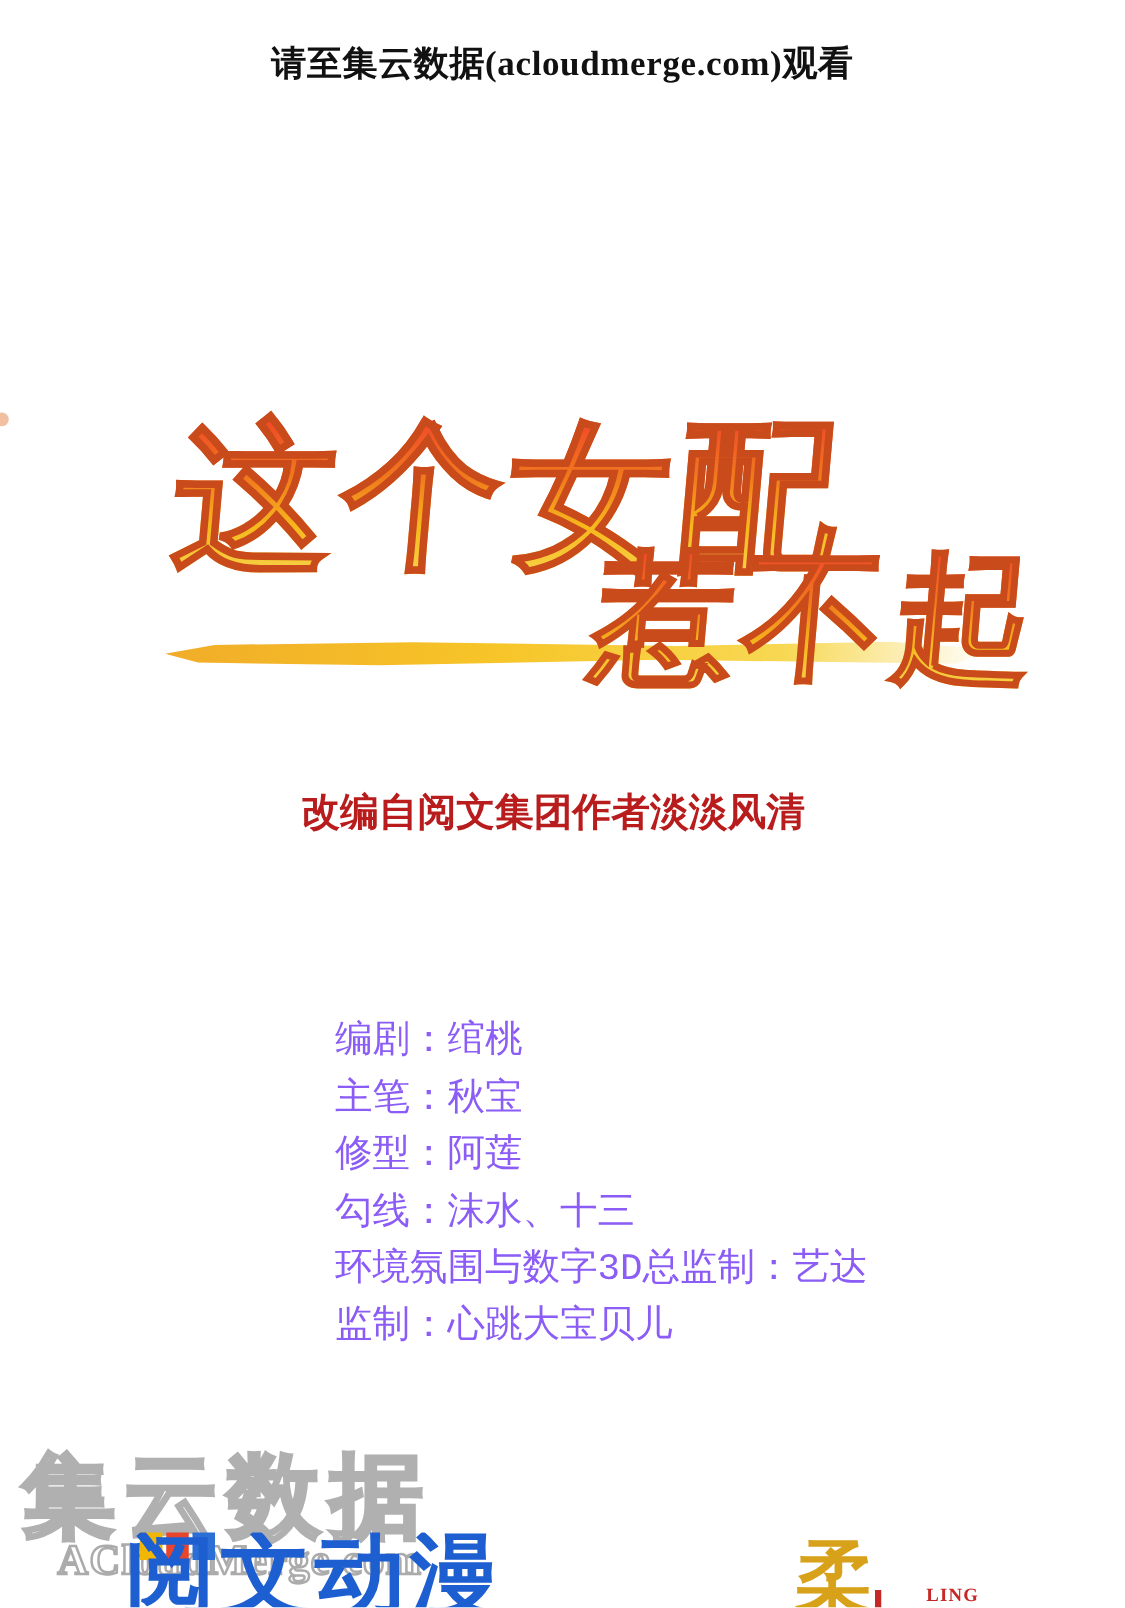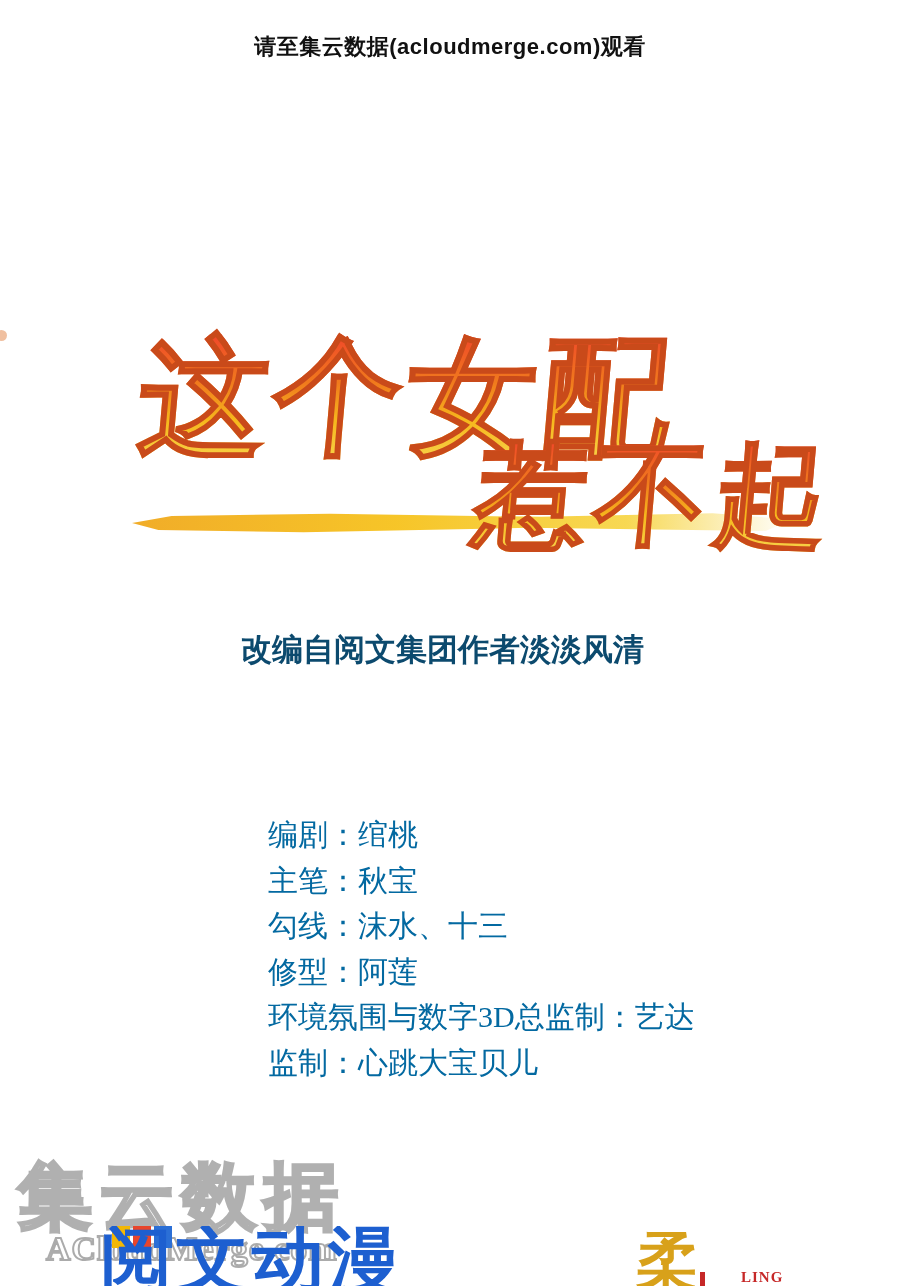--- a/index.html
+++ b/index.html
@@ -16,22 +16,22 @@
     color: #1a1a1a;
   }
 
   
   .top-notice {
     position: absolute;
     top: 32px;
     left: 0;
     width: 900px;
     text-align: center;
-    font-family: Liberation Sans, sans-serif;
-    font-size: 22px;
+    font-family: Liberation Serif, serif;
+    font-size: 28px;
     font-weight: 700;
     letter-spacing: 0.5px;
     color: #111;
     white-space: nowrap;
   }
 
   
   .edge-dot {
     position: absolute;
     left: -4px;
@@ -91,33 +91,33 @@
   .subtitle {
     position: absolute;
     left: 0;
     top: 628px;
     width: 885px;
     text-align: center;
     font-family: "Liberation Serif", serif;
     font-weight: 700;
     font-size: 31px;
     line-height: 1.45;
-    color: #0c4a6e;
+    color: #b91c1c;
   }
   .subtitle div { white-space: nowrap; }
 
   
   .credits {
     position: absolute;
     left: 268px;
     top: 812px;
-    font-family: Liberation Serif, serif;
+    font-family: Liberation Mono, monospace;
     font-size: 30px;
     line-height: 1.52;
-    color: #0369a1;
+    color: #8b5cf6;
   }
   .credits .row { white-space: nowrap; }
 
   
   .wm-bottom {
     position: absolute;
     left: 14px;
     bottom: 8px;
     width: 420px;
     height: 130px;
@@ -239,24 +239,24 @@
 </div>
 
 <div class="credits">
   <div class="row">
     <span>编剧：</span><span>绾桃</span>
   </div>
   <div class="row">
     <span>主笔：</span><span>秋宝</span>
   </div>
   <div class="row">
+    <span>修型：</span><span>阿莲</span>
+  </div>
+  <div class="row">
     <span>勾线：</span><span>沫水、十三</span>
-  </div>
-  <div class="row">
-    <span>修型：</span><span>阿莲</span>
   </div>
   <div class="row">
     <span>环境氛围与数字3D总监制：</span><span>艺达</span>
   </div>
   <div class="row">
     <span>监制：</span><span>心跳大宝贝儿</span>
   </div>
 </div>
 
 <div class="wm-bottom">

